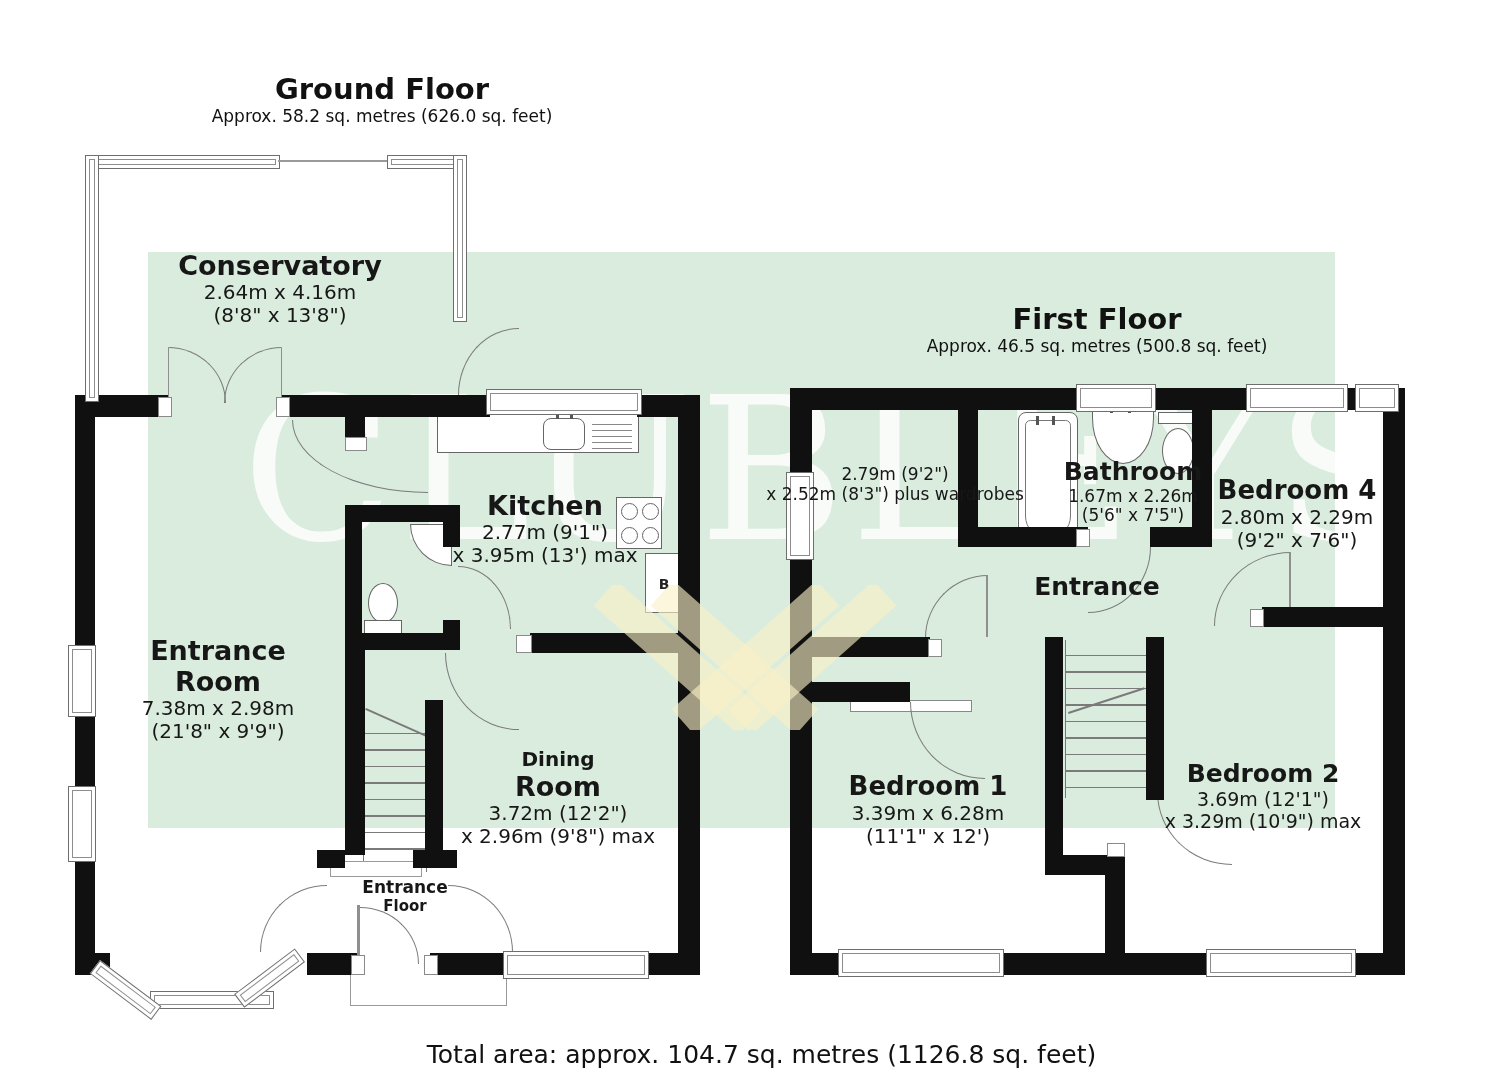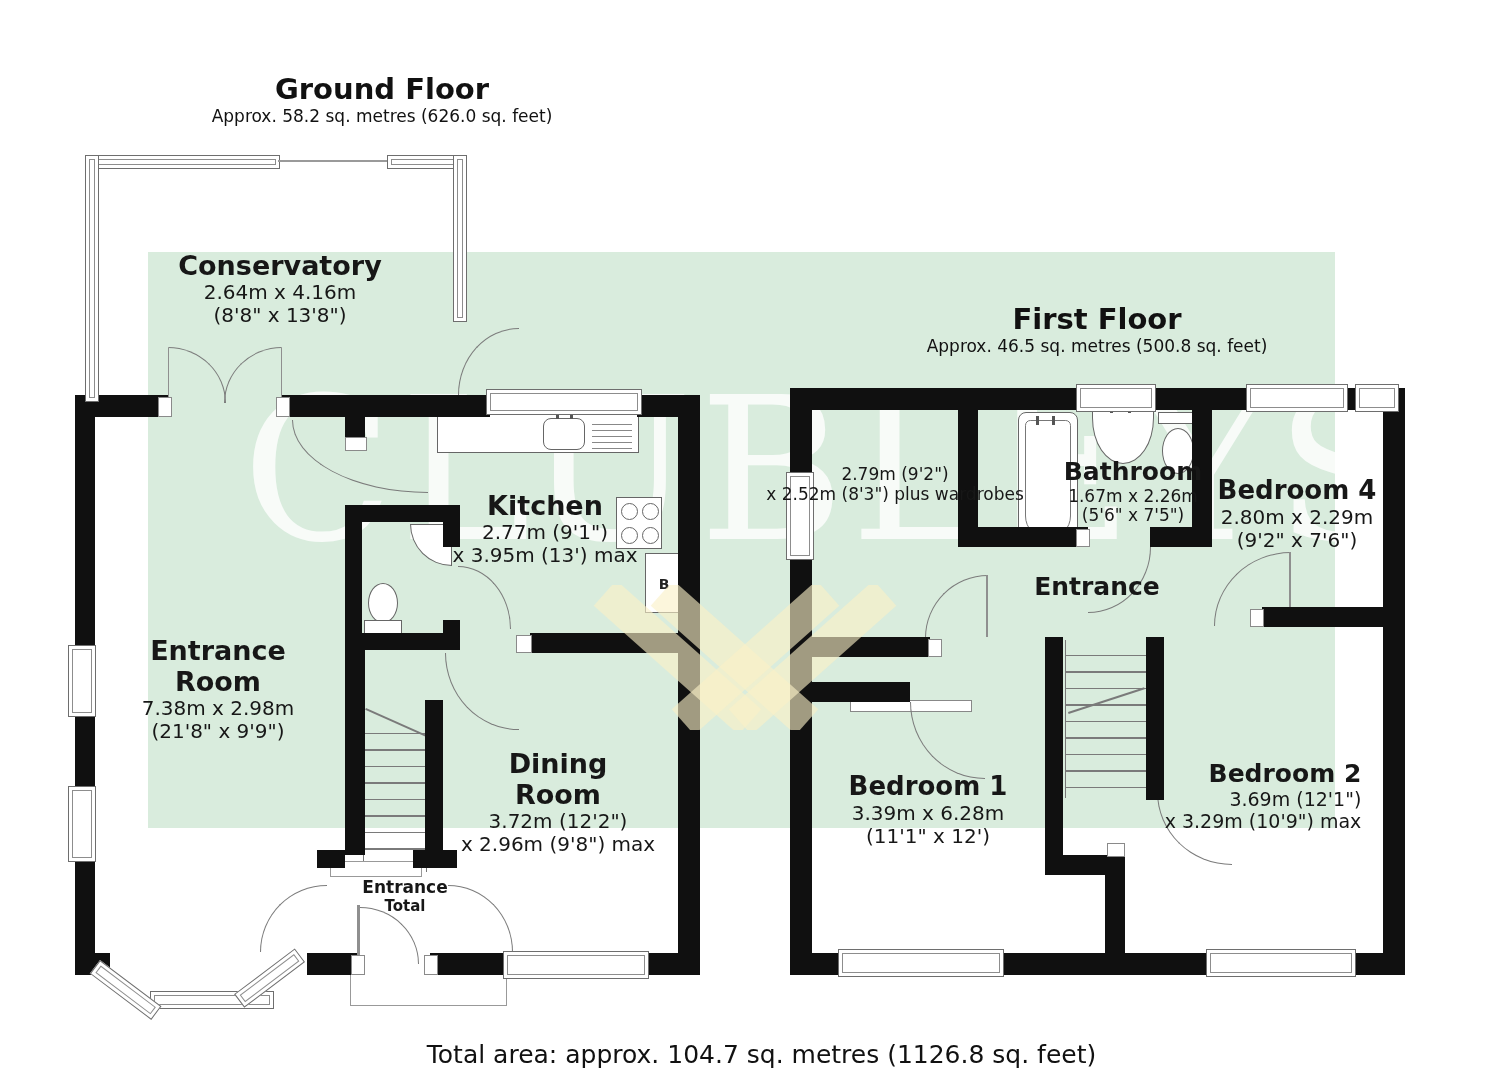--- a/index.html
+++ b/index.html
@@ -135,28 +135,28 @@
   <div style="font-size:20px;">2.77m (9'1")</div>
   <div style="font-size:20px;">x 3.95m (13') max</div>
 </div>
 <div class="label" style="left:218px;top:635px;">
   <div class="rname" style="font-size:27px;">Entrance</div>
   <div class="rname" style="font-size:27px;">Room</div>
   <div style="font-size:20px;">7.38m x 2.98m</div>
   <div style="font-size:20px;">(21'8" x 9'9")</div>
 </div>
 <div class="label" style="left:558px;top:748px;">
-  <div class="rname" style="font-size:27px;">Dining</div>
+  <div class="rname" style="font-size:20px;">Dining</div>
   <div class="rname" style="font-size:27px;">Room</div>
   <div style="font-size:20px;">3.72m (12'2")</div>
   <div style="font-size:20px;">x 2.96m (9'8") max</div>
 </div>
 <div class="label" style="left:405px;top:878px;">
   <div class="rname" style="font-size:17px;">Entrance</div>
-  <div class="rname" style="font-size:15px;">Total</div>
+  <div class="rname" style="font-size:15px;">Floor</div>
 </div>
 
 <div class="title" style="left:1097px;top:302px;font-size:29px;font-weight:bold;">First Floor</div>
 <div class="title" style="left:1097px;top:336px;font-size:17px;">Approx. 46.5 sq. metres (500.8 sq. feet)</div>
 
 <div class="w" style="left:790px;top:388px;width:288px;height:22px;"></div>
 <div class="w" style="left:1152px;top:388px;width:96px;height:22px;"></div>
 <div class="w" style="left:1345px;top:388px;width:12px;height:22px;"></div>
 <div class="w" style="left:1395px;top:388px;width:10px;height:22px;"></div>
 <div class="w" style="left:790px;top:388px;width:22px;height:87px;"></div>
@@ -227,21 +227,21 @@
   <div style="font-size:20px;">(9'2" x 7'6")</div>
 </div>
 <div class="label" style="left:1097px;top:573px;">
   <div class="rname" style="font-size:25px;">Entrance</div>
 </div>
 <div class="label" style="left:928px;top:772px;">
   <div class="rname" style="font-size:26px;">Bedroom 1</div>
   <div style="font-size:20px;">3.39m x 6.28m</div>
   <div style="font-size:20px;">(11'1" x 12')</div>
 </div>
-<div class="label" style="left:1263px;top:760px;text-align:right;">
+<div class="label" style="left:1263px;top:760px;">
   <div class="rname" style="font-size:25px;">Bedroom 2</div>
   <div style="font-size:19px;">3.69m (12'1")</div>
   <div style="font-size:19px;">x 3.29m (10'9") max</div>
 </div>
 
 <svg class="chevron" style="left:580px;top:585px;" width="330" height="145" viewBox="0 0 330 145">
   <g stroke="rgba(250,240,199,0.62)" stroke-width="34" fill="none">
     <line x1="25" y1="8" x2="170" y2="137"></line>
     <line x1="82" y1="8" x2="227" y2="137"></line>
     <line x1="305" y1="8" x2="160" y2="137"></line>

